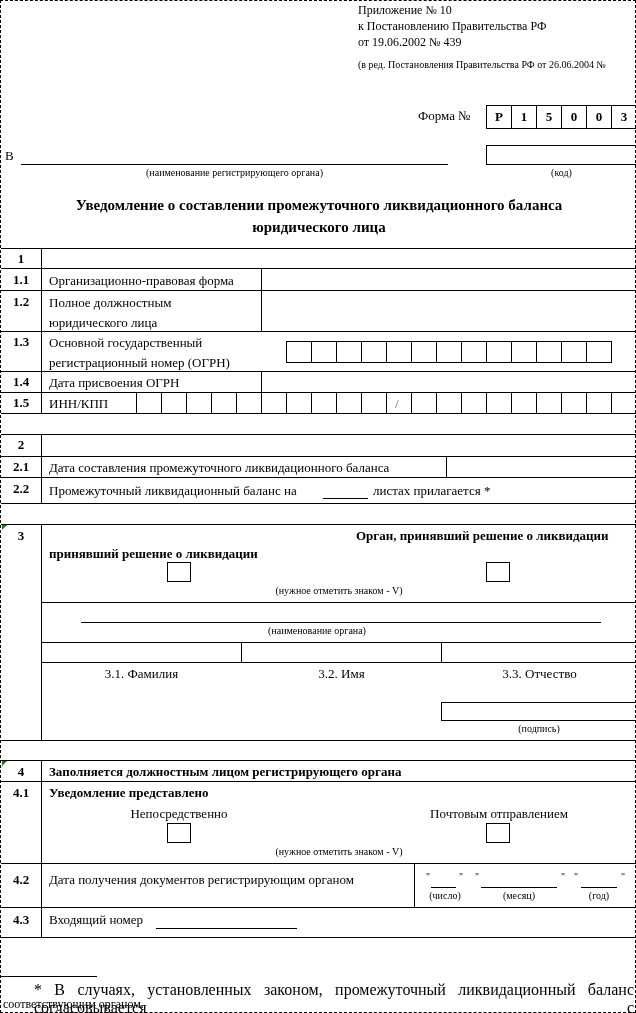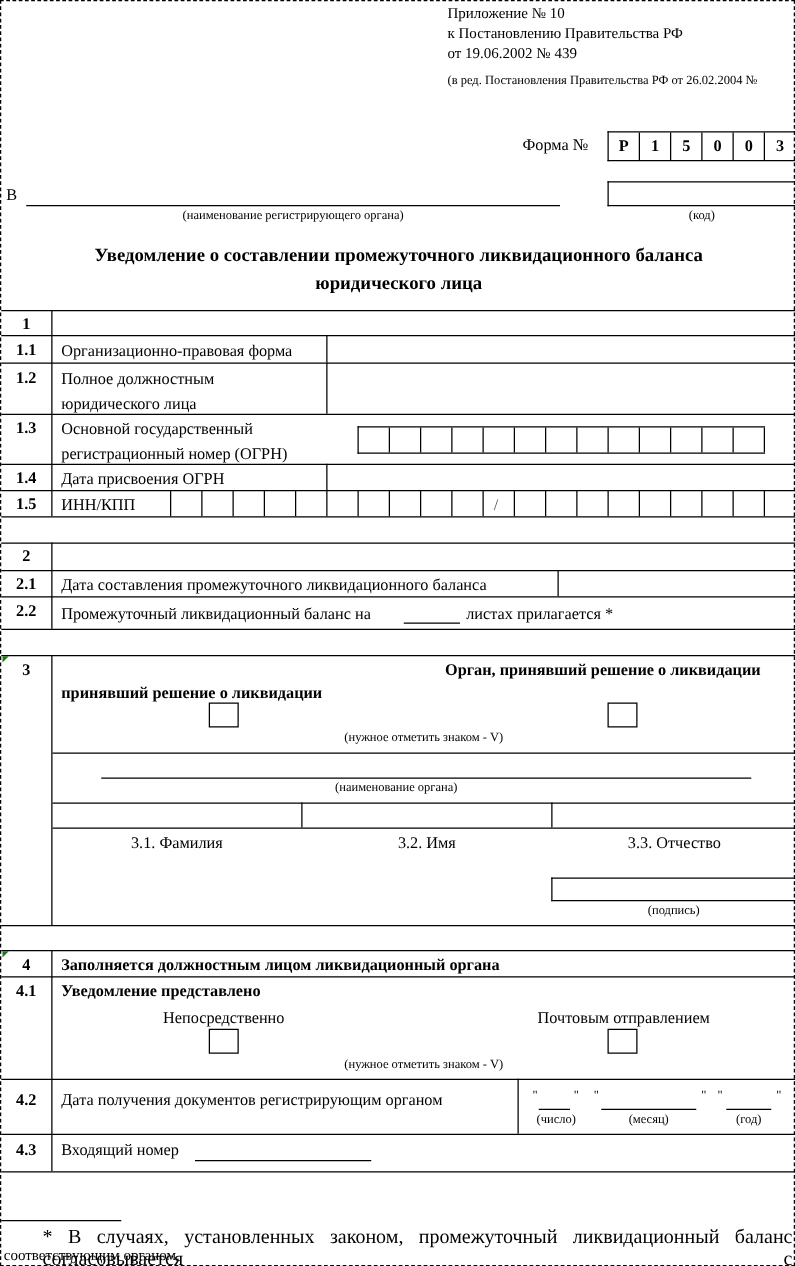--- a/index.html
+++ b/index.html
@@ -35,21 +35,21 @@
   .center { text-align: center; }
 </style>
 </head>
 <body>
 
 <div class="page">
 
   <div class="abs hdr" style="top:1px">Приложение № 10</div>
   <div class="abs hdr" style="top:17px">к Постановлению Правительства РФ</div>
   <div class="abs hdr" style="top:33px">от 19.06.2002 № 439</div>
-  <div class="abs hdr hdr-small" style="top:56px">(в ред. Постановления Правительства РФ от 26.02.2004 №</div>
+  <div class="abs hdr hdr-small" style="top:56px">(в ред. Постановления Правительства РФ от 26.06.2004 №</div>
 
   <div class="abs form-no-label">Форма №</div>
   <div class="abs form-cells">
     <div class="form-cell">Р</div>
     <div class="form-cell">1</div>
     <div class="form-cell">5</div>
     <div class="form-cell">0</div>
     <div class="form-cell">0</div>
     <div class="form-cell">3</div>
   </div>
@@ -182,21 +182,21 @@
 
   <div class="abs" style="left:440px; top:701px; width:196px; height:19px; border:1px solid #000; border-right:none; box-sizing:border-box"></div>
   <div class="txt small center" style="left:440px; top:722px; width:196px">(подпись)</div>
   <div class="hline" style="top:739px"></div>
 
   <div class="vline" style="left:40px; top:523px; height:216px"></div>
 
   <div class="hline" style="top:759px"></div>
   <div class="green-tri" style="left:1px; top:760px"></div>
   <div class="num" style="top:763px">4</div>
-  <div class="txt bold" style="left:48px; top:763px">Заполняется должностным лицом ликвидационный органа</div>
+  <div class="txt bold" style="left:48px; top:763px">Заполняется должностным лицом регистрирующего органа</div>
   <div class="hline" style="top:780px"></div>
 
   <div class="num" style="top:784px">4.1</div>
   <div class="txt bold" style="left:48px; top:784px">Уведомление представлено</div>
   <div class="txt center" style="left:100px; top:805px; width:156px">Непосредственно</div>
   <div class="txt center" style="left:405px; top:805px; width:186px">Почтовым отправлением</div>
   <div class="chk" style="left:166px; top:822px"></div>
   <div class="chk" style="left:485px; top:822px"></div>
   <div class="txt small center" style="left:40px; top:845px; width:596px">(нужное отметить знаком - V)</div>
   <div class="hline" style="top:862px"></div>

